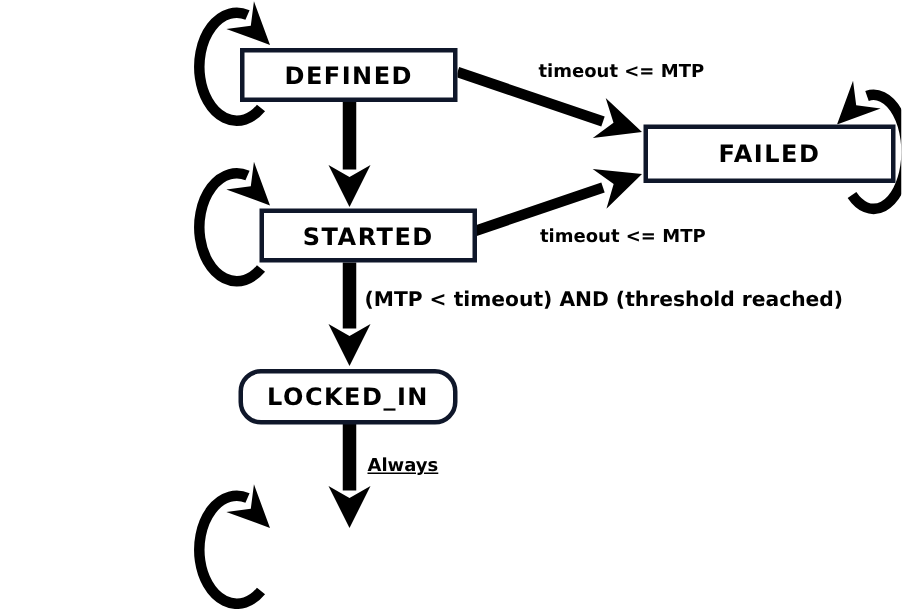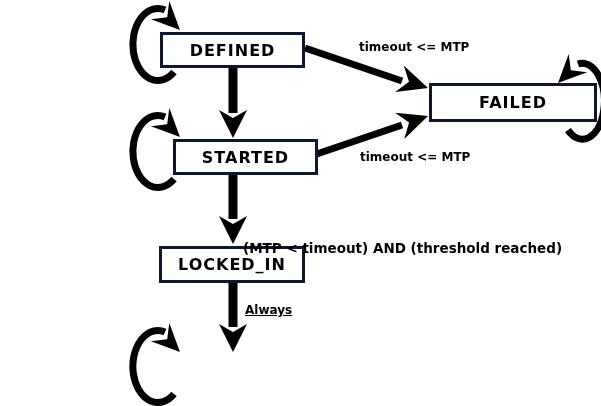--- a/index.html
+++ b/index.html
@@ -85,27 +85,27 @@
     <polygon class="arrowhead" points="428,88 395.2,92 409,81.8 403.8,65.4"></polygon>
 
     <line class="edge-stroke dline" x1="305" y1="158" x2="402" y2="125"></line>
     <polygon class="arrowhead" points="428,116 404.3,139.1 409.1,122.6 395.1,112.7"></polygon>
   </svg>
 
   <div class="state" style="left:160px; top:32px;  width:145px; height:36px;">DEFINED</div>
 
   <div class="state" style="left:160px; top:139px; width:145px; height:36px;margin-left:13px;">STARTED</div>
 
-  <div class="state" style="left:159px; top:246px; width:146px; height:37px;">LOCKED_IN</div>
+  <div class="state" style="left:159px; top:246px; width:146px; height:37px;border-radius:15px;">LOCKED_IN</div>
 
 
   <div class="state" style="left:429px; top:83px;  width:168px; height:39px;">FAILED</div>
 
 
   <div class="elabel" style="left:359px; top:39px;">timeout &lt;= MTP</div>
 
   <div class="elabel" style="left:360px; top:149px;">timeout &lt;= MTP</div>
 
-  <div class="elabel small" style="left:243px; top:192px;margin-top:48px;">(MTP &lt; timeout) AND (threshold reached)</div>
+  <div class="elabel small" style="left:243px; top:192px;">(MTP &lt; timeout) AND (threshold reached)</div>
 
   <div class="elabel" style="left:245px; top:302px;text-decoration:underline;">Always</div>
 
 </div>
 
 </body></html>

